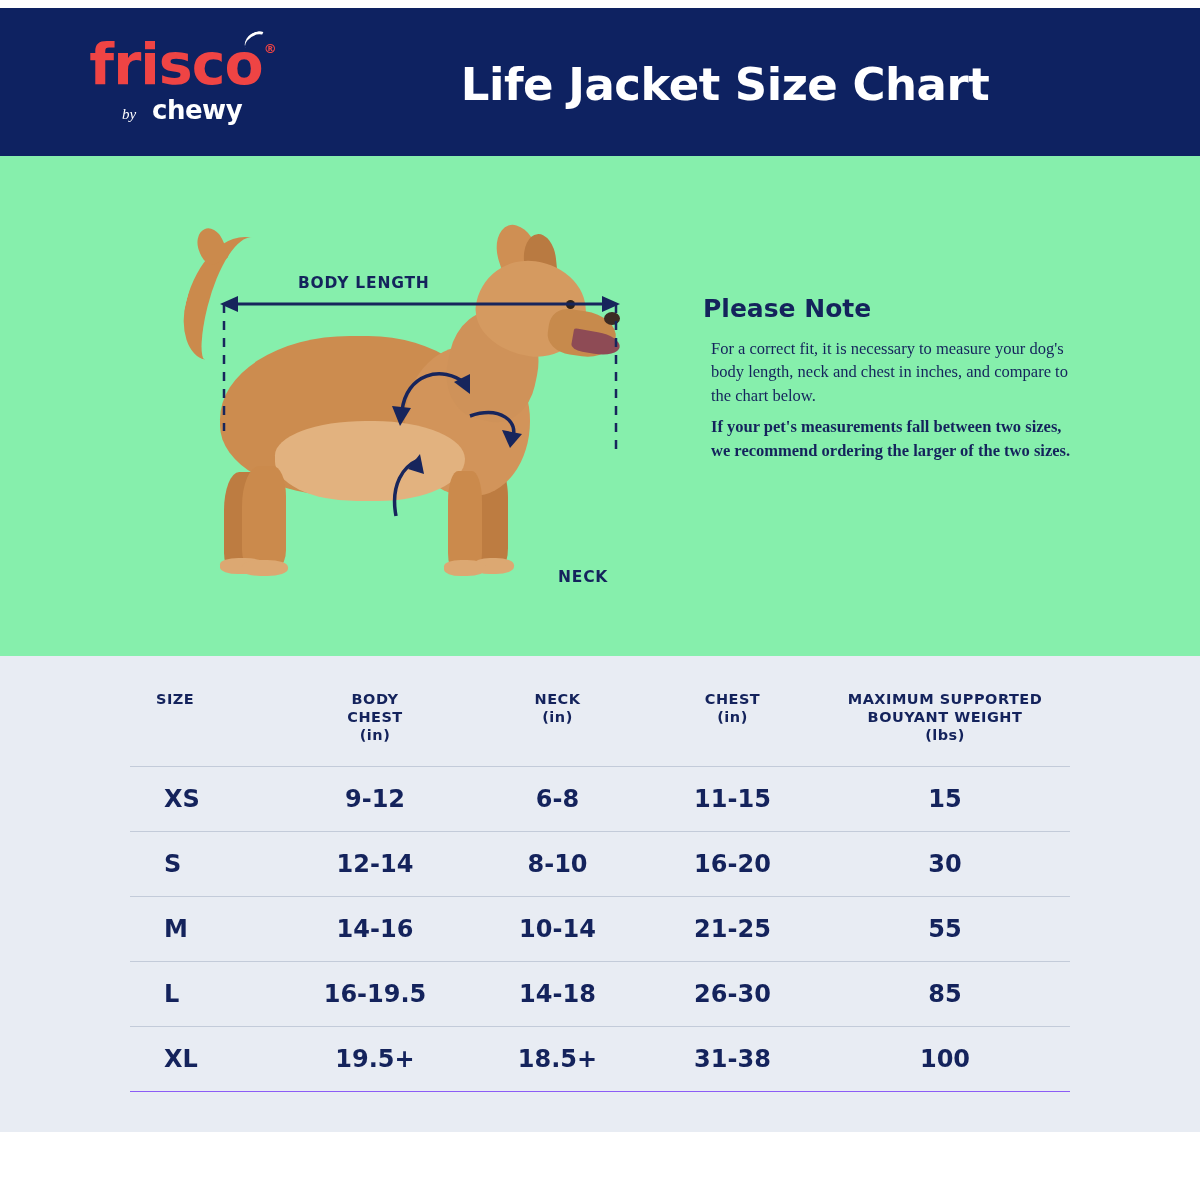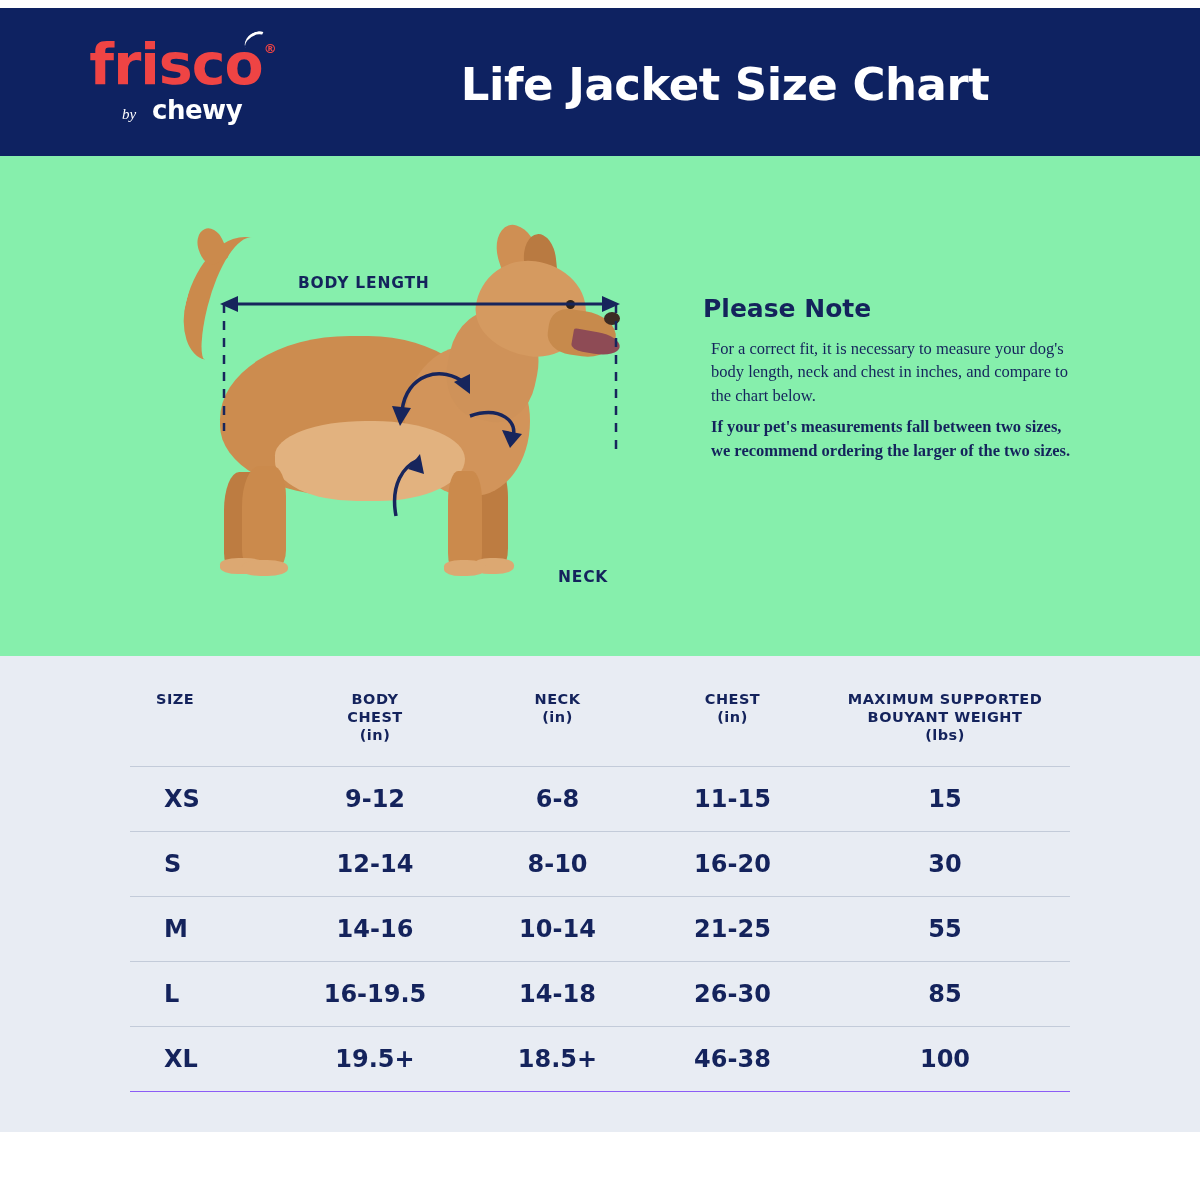--- a/index.html
+++ b/index.html
@@ -506,20 +506,20 @@
           <td class="size-col">L</td>
           <td>16-19.5</td>
           <td>14-18</td>
           <td>26-30</td>
           <td>85</td>
         </tr>
         <tr>
           <td class="size-col">XL</td>
           <td>19.5+</td>
           <td>18.5+</td>
-          <td>46-38</td>
+          <td>31-38</td>
           <td>100</td>
         </tr>
       </tbody>
     </table>
   </div>
 
 </div>
 
 </body></html>

